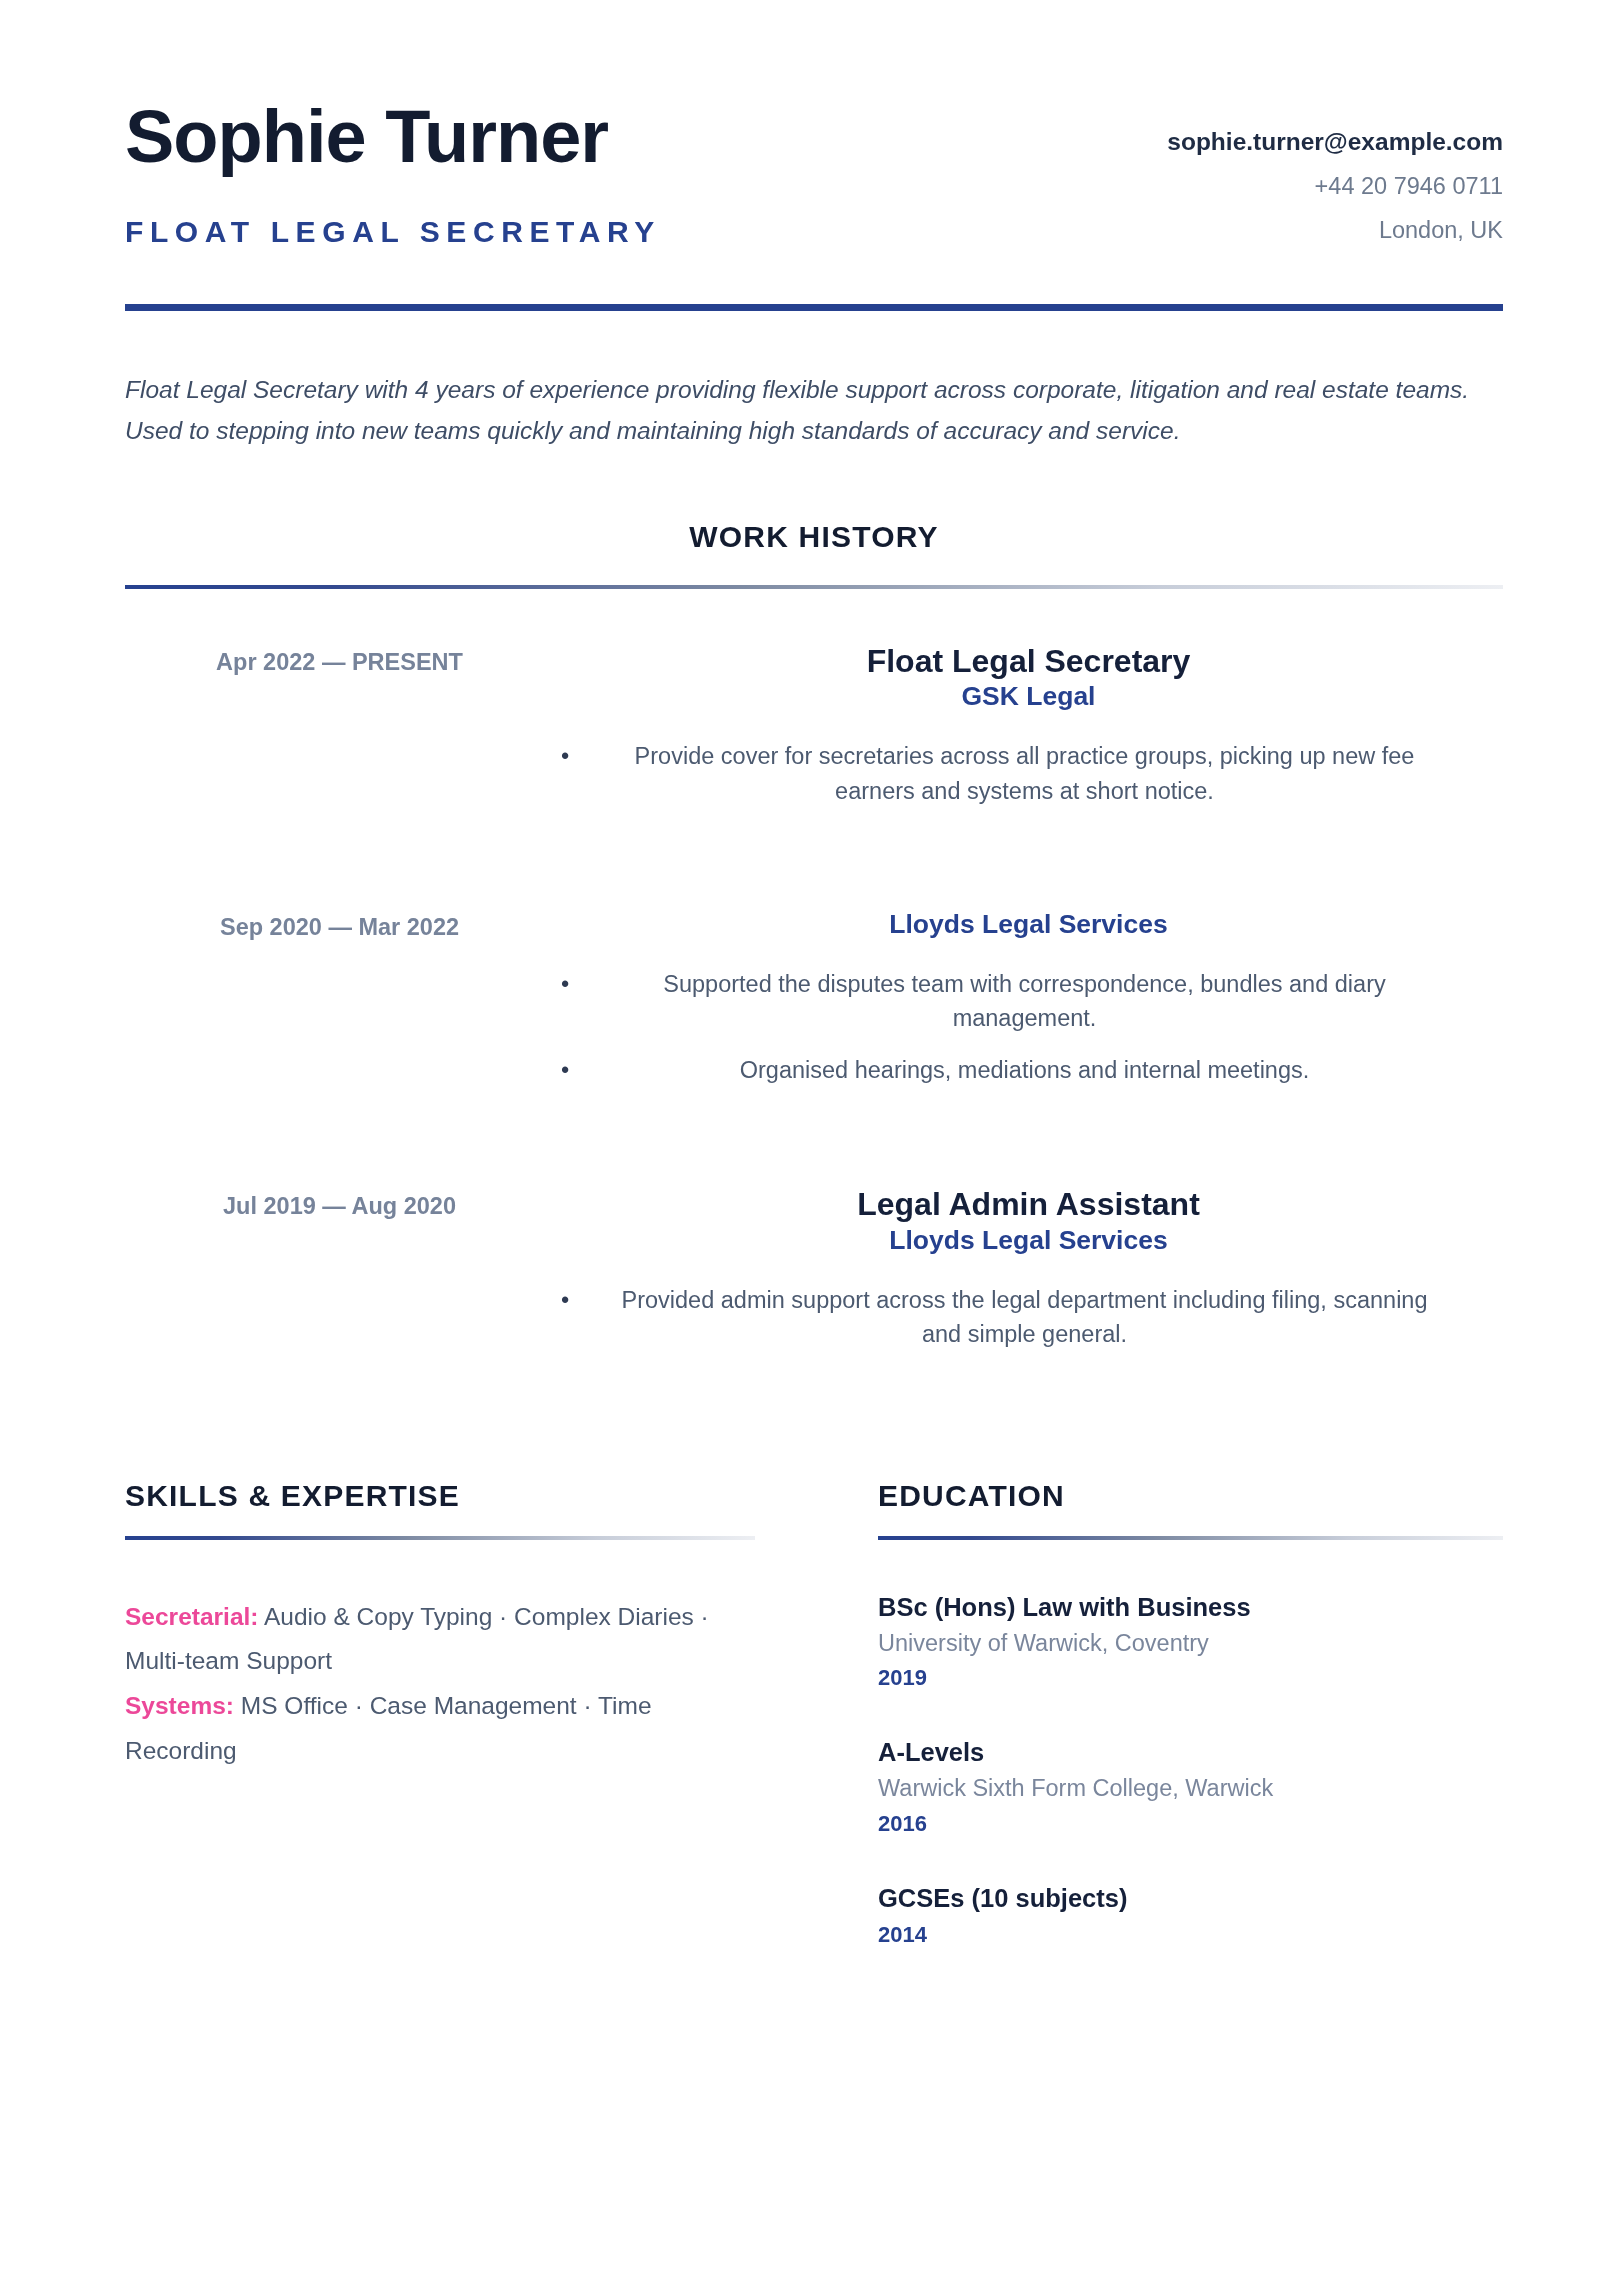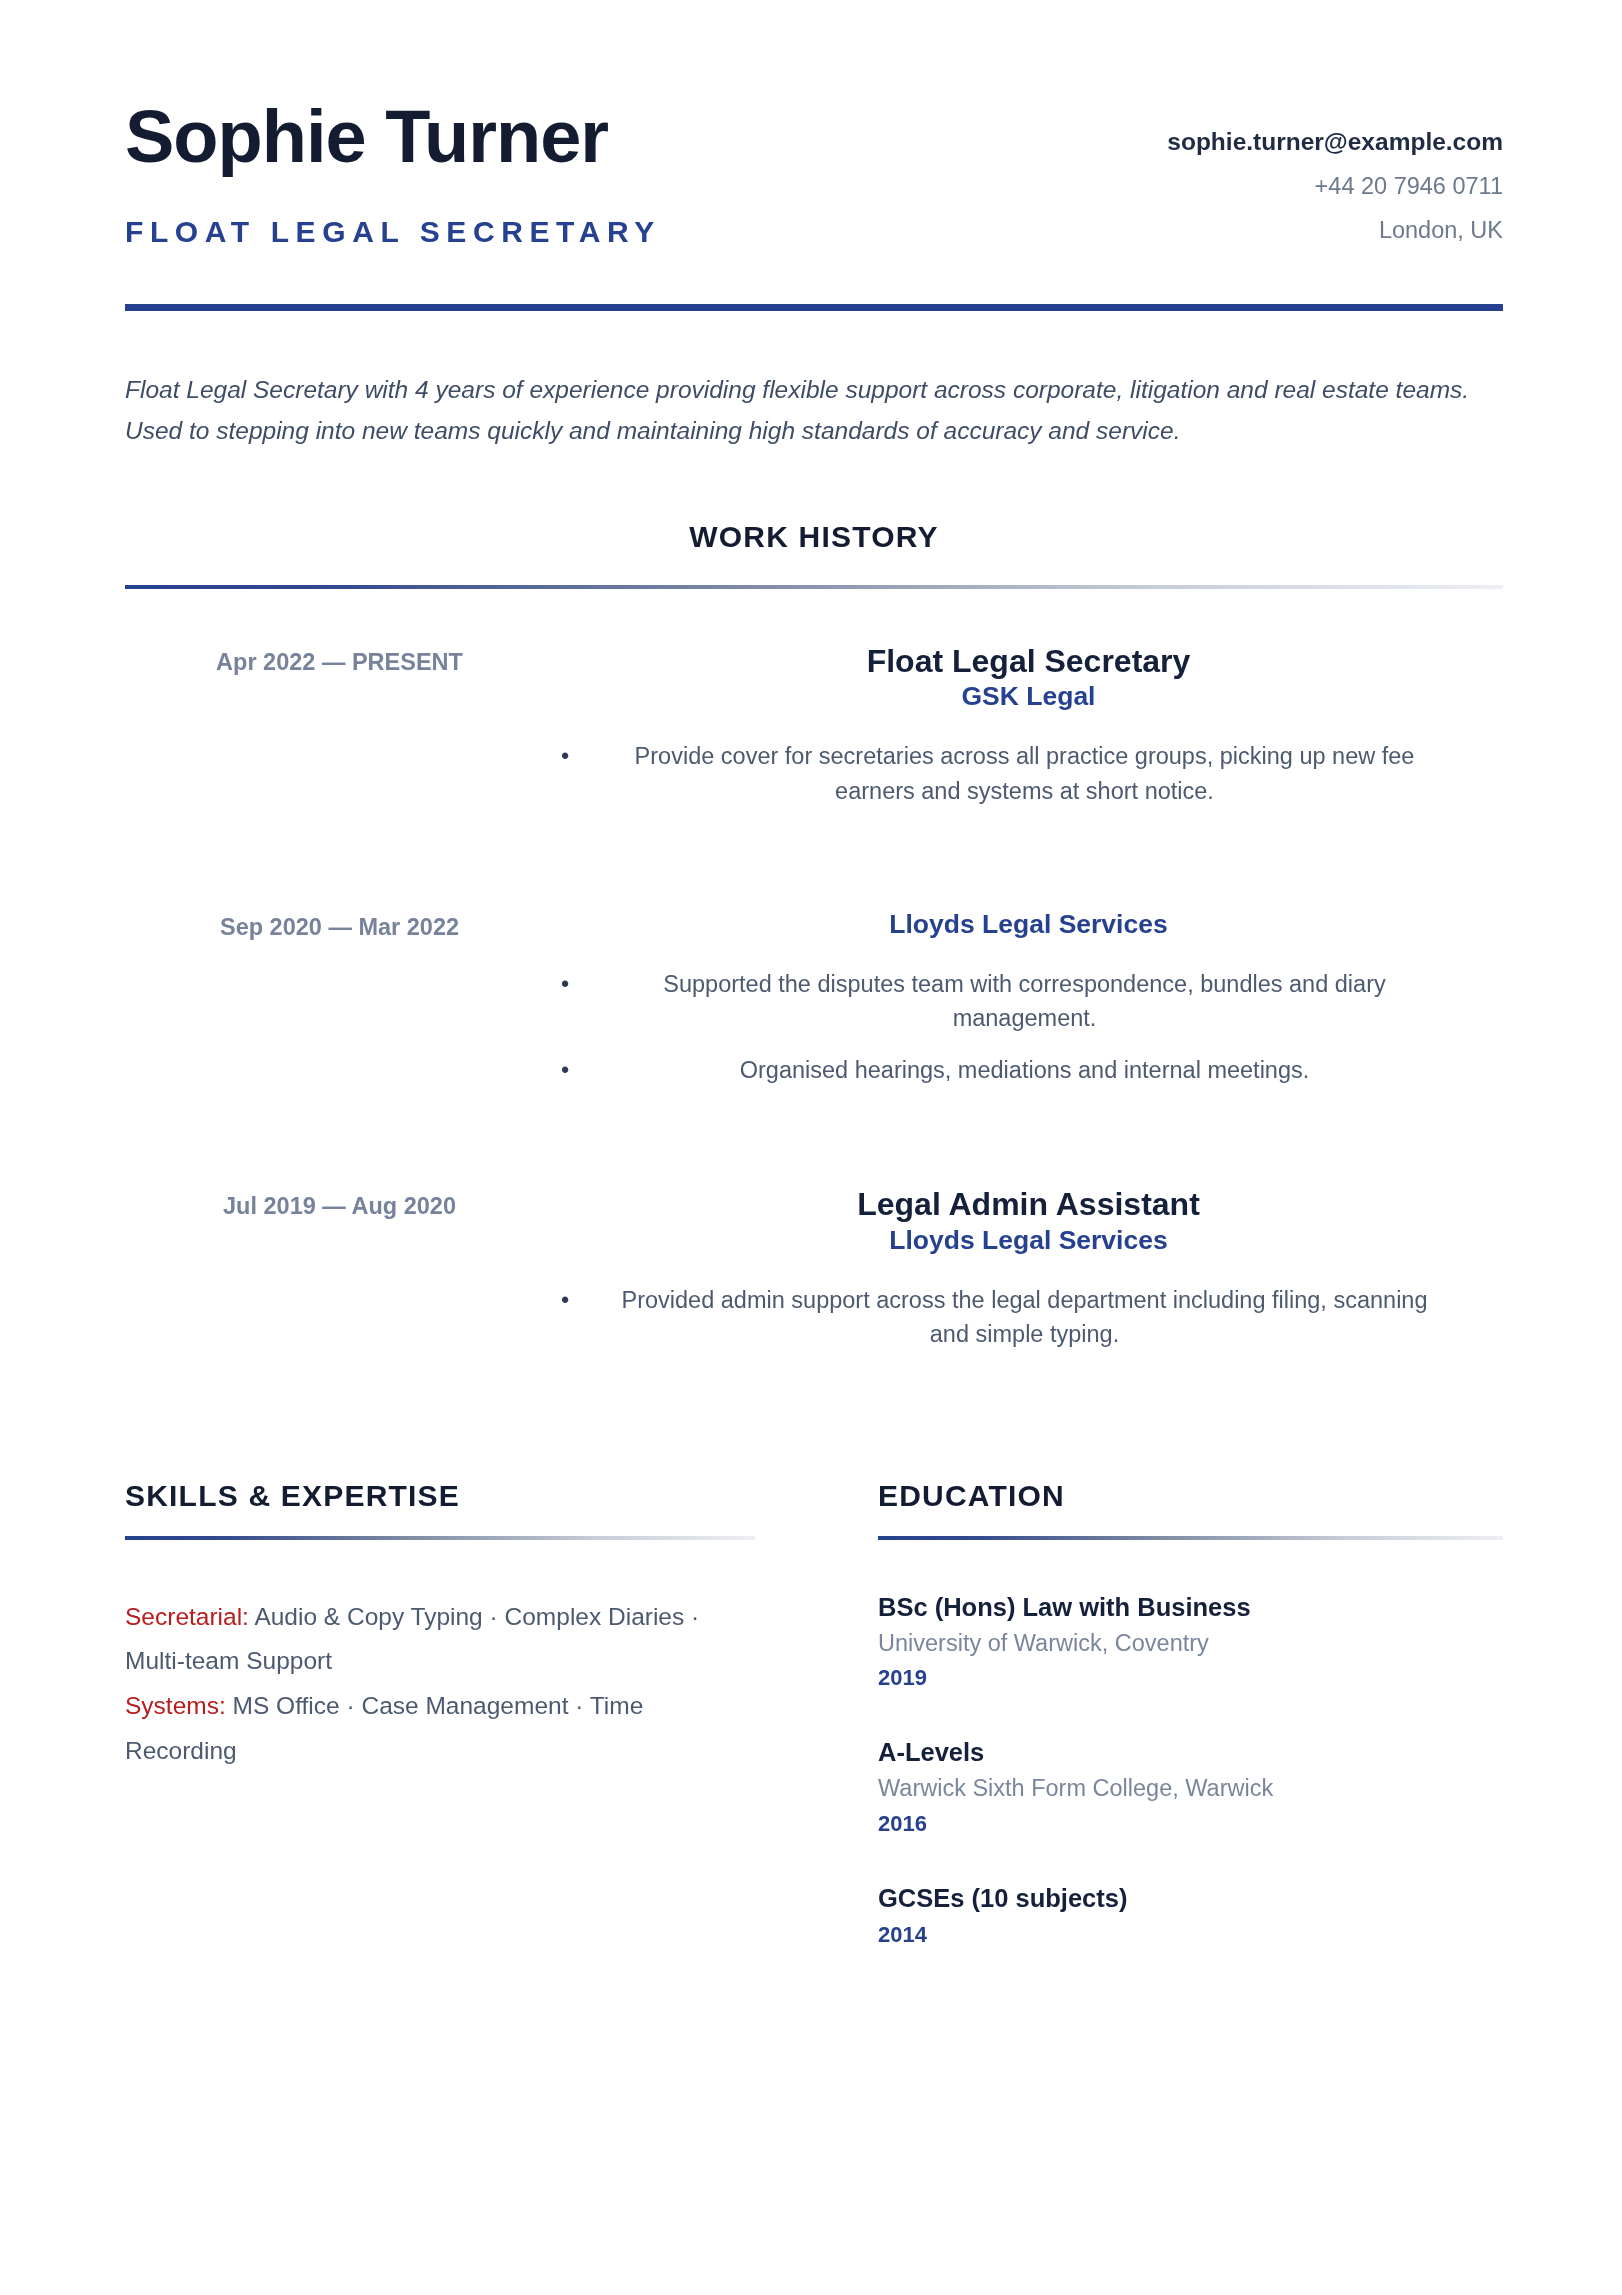--- a/index.html
+++ b/index.html
@@ -135,21 +135,21 @@
   }
   .bottom .grad-rule { margin-top: 23.5px; }
 
   .skills-body {
     margin-top: 55px;
     font-size: 24.5px;
     line-height: 1.82;
     color: #4c5a70;
   }
   .skills-group { margin: 0; }
-  .skills-label { font-weight: 400; color: #b91c1c; }
+  .skills-label { font-weight: 700; color: #ec4899; }
 
   .edu-list { margin-top: 53px; }
   .edu-item { margin-bottom: 47px; }
   .edu-degree {
     margin: 0;
     font-size: 25.5px;
     font-weight: 700;
     color: #15203a;
   }
   .edu-school {
@@ -212,21 +212,21 @@
           </ul>
         </div>
       </div>
 
       <div class="entry">
         <div class="entry-dates">Jul 2019 — Aug 2020</div>
         <div class="entry-content">
           <h3 class="entry-title">Legal Admin Assistant</h3>
           <div class="entry-company">Lloyds Legal Services</div>
           <ul class="entry-bullets">
-            <li>Provided admin support across the legal department including filing, scanning and simple typing.</li>
+            <li>Provided admin support across the legal department including filing, scanning and simple general.</li>
           </ul>
         </div>
       </div>
 
     </div>
   </section>
 
   <div class="bottom">
 
     <section class="skills-section">

